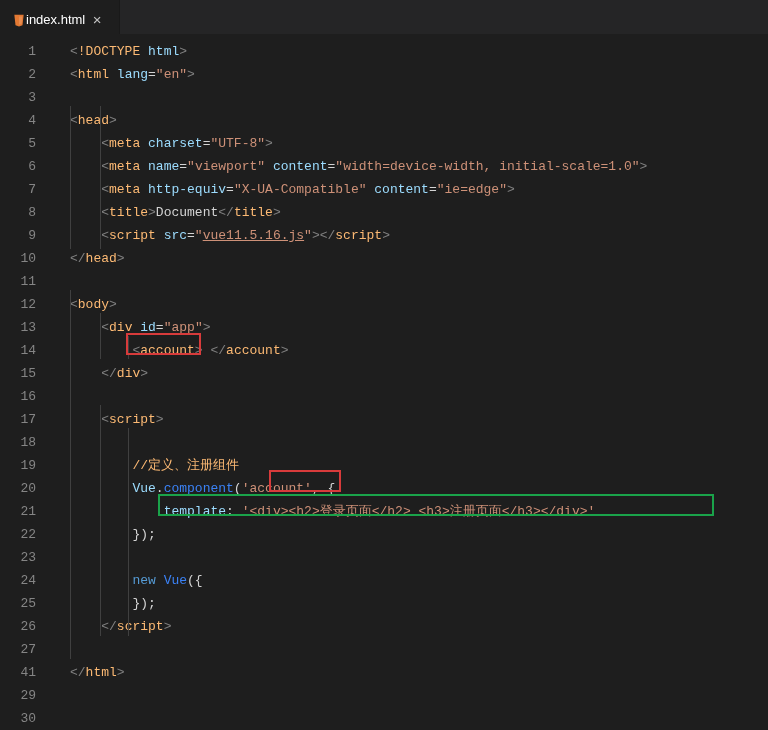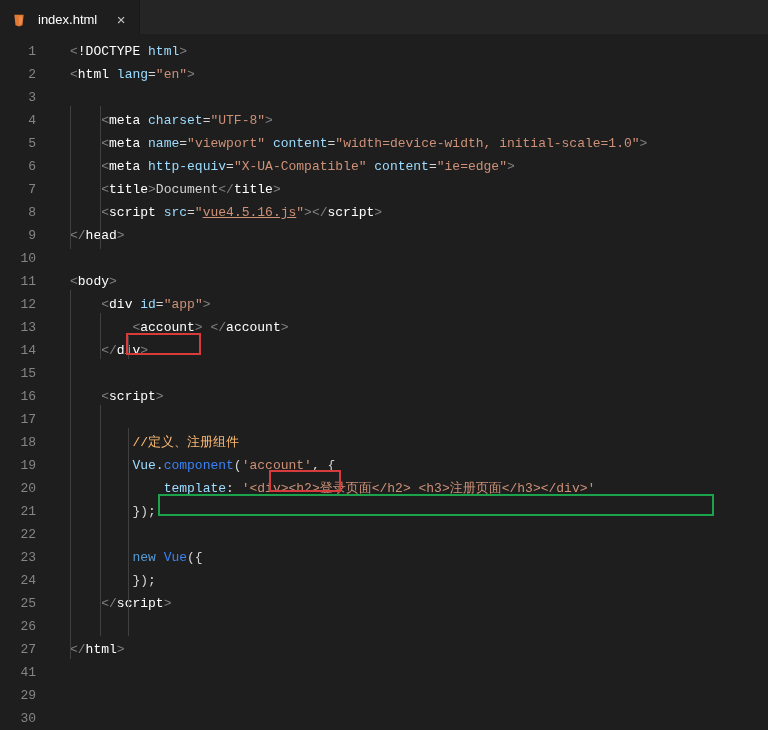--- a/index.html
+++ b/index.html
@@ -22,21 +22,21 @@
   background: #252526;
   display: flex;
   align-items: stretch;
 }
 .tab {
   display: flex;
   align-items: center;
   padding: 5px 10px 0 12px;
   background: #1e1e1e;
   border-right: 1px solid #191919;
-  gap: 12px;
+  gap: 0;
   min-width: 120px;
   font-family: -apple-system, BlinkMacSystemFont, 'Segoe UI', sans-serif;
   font-size: 13px;
   color: #ffffff;
 }
 .tab .file-icon {
   width: 14px;
   height: 14px;
   display: flex;
   align-items: center;
@@ -80,21 +80,21 @@
   position: relative;
 }
 .guide {
   position: absolute;
   top: 0;
   bottom: 0;
   width: 1px;
   background: #404040;
 }
 .punc { color: #808080; }
-.tagname { color: #ffffff; margin-top: 28px; }
+.tagname { color: #fdba74; margin-top: 28px; }
 .attr { color: #9cdcfe; }
 .string { color: #ce9178; }
 .keyword { color: #569cd6; }
 .comment { color: #fdba74; }
 .ident { color: #9cdcfe; }
 .func { color: #3b82f6; }
 .plain { color: #d4d4d4; }
 .underline { text-decoration: underline; }
 
 .hl-box {
@@ -161,25 +161,26 @@
         <div>29</div>
         <div>30</div>
     </div>
 
     <div class="code-area">
       <div class="code-text">
 
       <div class="line"><span class="punc">&lt;</span><span class="tagname">!DOCTYPE </span><span class="attr">html</span><span class="punc">&gt;</span></div>
       <div class="line"><span class="punc">&lt;</span><span class="tagname">html </span><span class="attr">lang</span><span class="plain">=</span><span class="string">"en"</span><span class="punc">&gt;</span></div>
       <div class="line"></div>
+      <div class="line"><span class="punc">&lt;</span><span class="tagname">head</span><span class="punc">&gt;</span></div>
       <div class="line">    <span class="punc">&lt;</span><span class="tagname">meta </span><span class="attr">charset</span><span class="plain">=</span><span class="string">"UTF-8"</span><span class="punc">&gt;</span></div>
       <div class="line">    <span class="punc">&lt;</span><span class="tagname">meta </span><span class="attr">name</span><span class="plain">=</span><span class="string">"viewport"</span><span> </span><span class="attr">content</span><span class="plain">=</span><span class="string">"width=device-width, initial-scale=1.0"</span><span class="punc">&gt;</span></div>
       <div class="line">    <span class="punc">&lt;</span><span class="tagname">meta </span><span class="attr">http-equiv</span><span class="plain">=</span><span class="string">"X-UA-Compatible"</span><span> </span><span class="attr">content</span><span class="plain">=</span><span class="string">"ie=edge"</span><span class="punc">&gt;</span></div>
       <div class="line">    <span class="punc">&lt;</span><span class="tagname">title</span><span class="punc">&gt;</span><span class="plain">Document</span><span class="punc">&lt;/</span><span class="tagname">title</span><span class="punc">&gt;</span></div>
-      <div class="line">    <span class="punc">&lt;</span><span class="tagname">script </span><span class="attr">src</span><span class="plain">=</span><span class="string">"</span><span class="string underline">vue4.5.16.js</span><span class="string">"</span><span class="punc">&gt;&lt;/</span><span class="tagname">script</span><span class="punc">&gt;</span></div>
+      <div class="line">    <span class="punc">&lt;</span><span class="tagname">script </span><span class="attr">src</span><span class="plain">=</span><span class="string">"</span><span class="string underline">vue11.5.16.js</span><span class="string">"</span><span class="punc">&gt;&lt;/</span><span class="tagname">script</span><span class="punc">&gt;</span></div>
       <div class="line"><span class="punc">&lt;/</span><span class="tagname">head</span><span class="punc">&gt;</span></div>
       <div class="line"></div>
       <div class="line"><span class="punc">&lt;</span><span class="tagname">body</span><span class="punc">&gt;</span></div>
       <div class="line">    <span class="punc">&lt;</span><span class="tagname">div </span><span class="attr">id</span><span class="plain">=</span><span class="string">"app"</span><span class="punc">&gt;</span></div>
       <div class="line">        <span class="punc">&lt;</span><span class="tagname">account</span><span class="punc">&gt;</span><span> </span><span class="punc">&lt;/</span><span class="tagname">account</span><span class="punc">&gt;</span></div>
       <div class="line">    <span class="punc">&lt;/</span><span class="tagname">div</span><span class="punc">&gt;</span></div>
       <div class="line"></div>
       <div class="line">    <span class="punc">&lt;</span><span class="tagname">script</span><span class="punc">&gt;</span></div>
       <div class="line"></div>
       <div class="line">        <span class="comment">//定义、注册组件</span></div>

